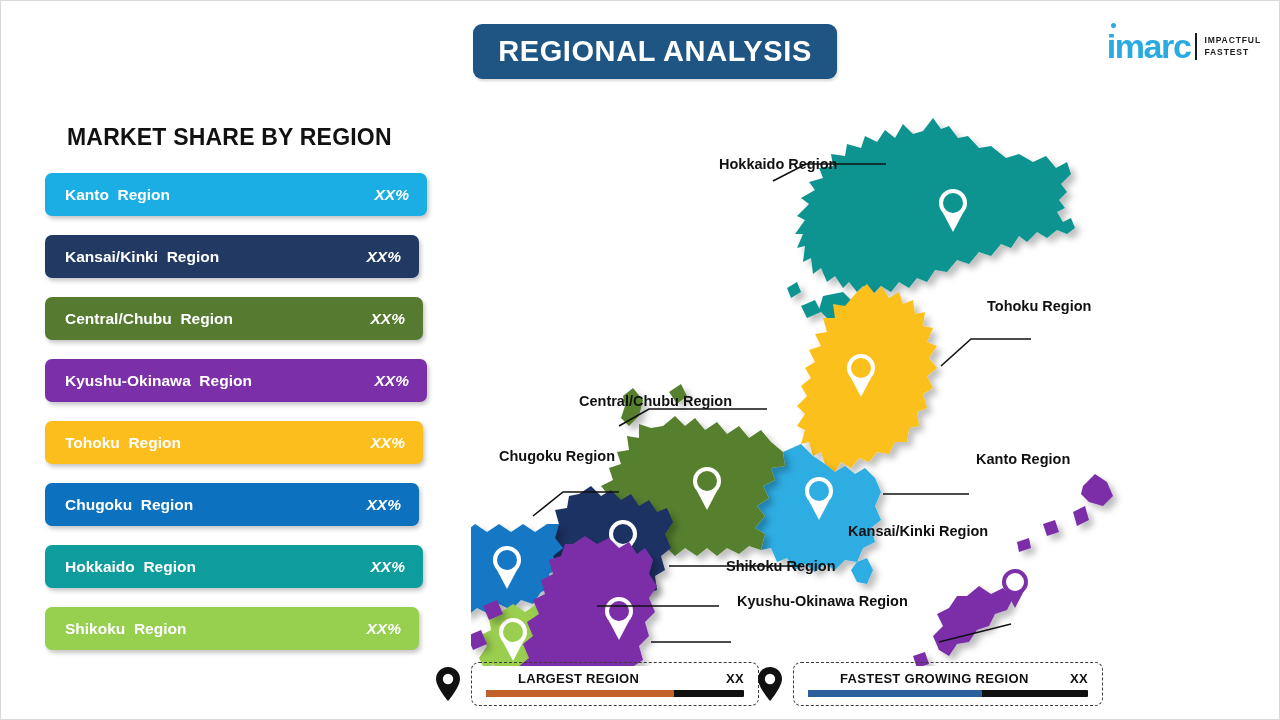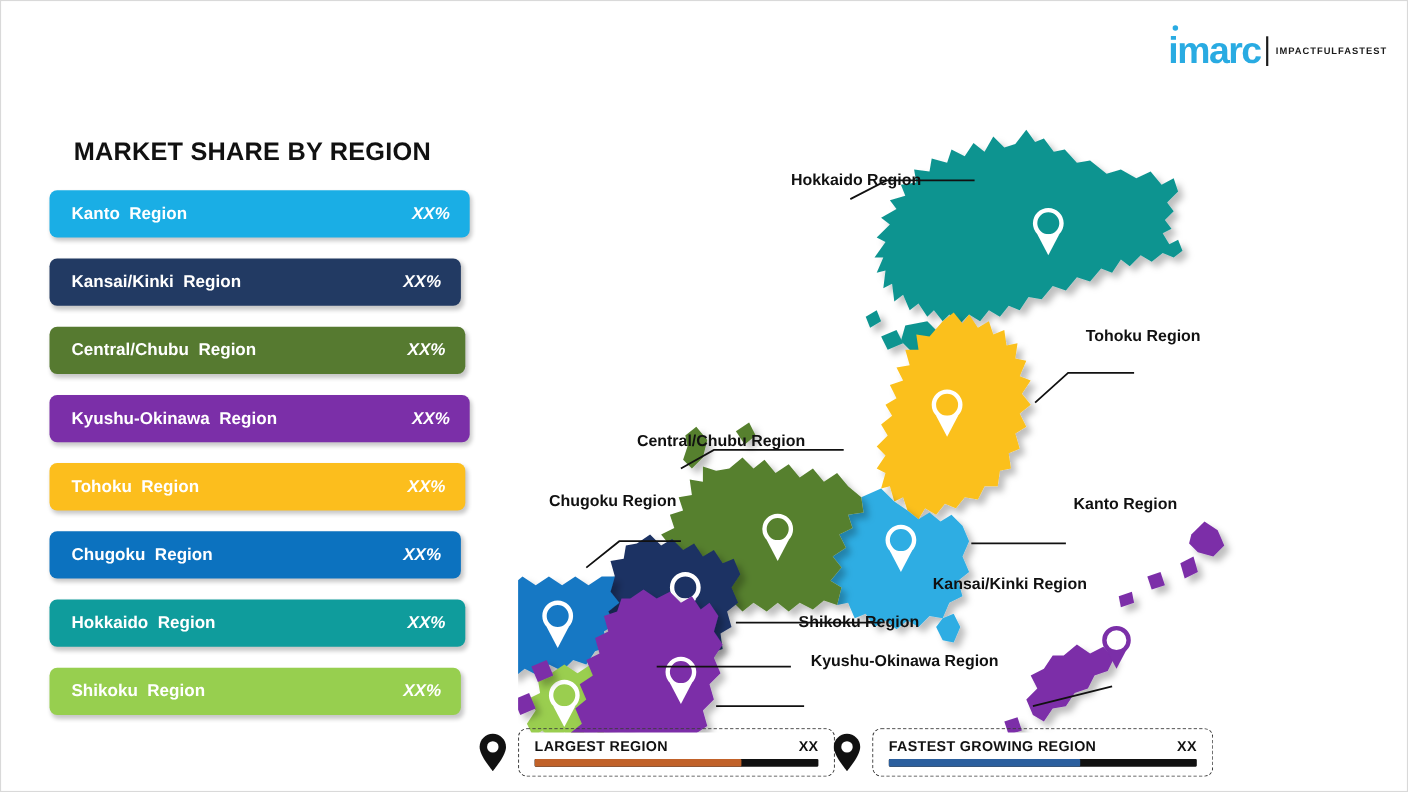--- a/index.html
+++ b/index.html
@@ -43,21 +43,21 @@
     position:relative;
   }
   #logo .dot{
     position:absolute;left:4px;top:-6px;
     width:5px;height:5px;border-radius:50%;background:#29abe2;
   }
   #logo .divider{
     width:2px;height:27px;background:#1b1b1b;margin:0 7px 0 5px;
   }
   #logo .tag{
-    display:flex;flex-direction:row;justify-content:center;
+    display:flex;flex-direction:column;justify-content:center;
     font-size:8.5px;font-weight:bold;color:#1b1b1b;
     letter-spacing:.9px;line-height:1.45;
   }
 
   
   #left-heading{
     position:absolute;left:66px;top:123px;
     font-size:23px;font-weight:bold;color:#111111;
     letter-spacing:.2px;
   }
@@ -106,40 +106,44 @@
   .kpi .box{
     border:1.6px dashed #3b3b3b;border-radius:8px;
     height:44px;box-sizing:border-box;
     display:flex;flex-direction:column;justify-content:center;
     padding:4px 14px 5px 14px;
   }
   .kpi .row1{
     display:flex;align-items:baseline;
     font-size:13px;font-weight:bold;color:#111111;
     letter-spacing:.3px;
+    margin-left:32px;
   }
   .kpi .row1 .val{margin-left:auto;padding-left:18px;}
   .kpi .track{
     margin-top:4px;height:7px;width:100%;
     background:#111111;border-radius:1px;
     position:relative;overflow:hidden;
   }
   .kpi .fill{
     position:absolute;left:0;top:0;bottom:0;border-radius:1px;
   }
   #kpi-largest{left:434px;top:660px;}
   #kpi-largest .box{width:288px;}
   #kpi-fastest{left:756px;top:660px;}
   #kpi-fastest .box{width:310px;}
 </style>
 </head>
 <body>
 
 <div id="slide">
 
+  <div id="title-banner" style="background: rgb(31, 85, 130);">
+    <span class="txt">REGIONAL ANALYSIS</span>
+  </div>
 
   <div id="logo">
     <div class="mark" style="color: rgb(41, 171, 226);">
       <span class="dot" style="background: rgb(41, 171, 226);"></span>
       <span>imarc</span>
     </div>
     <div class="divider"></div>
     <div class="tag">
       <span>IMPACTFUL</span>
       <span>FASTEST</span>

